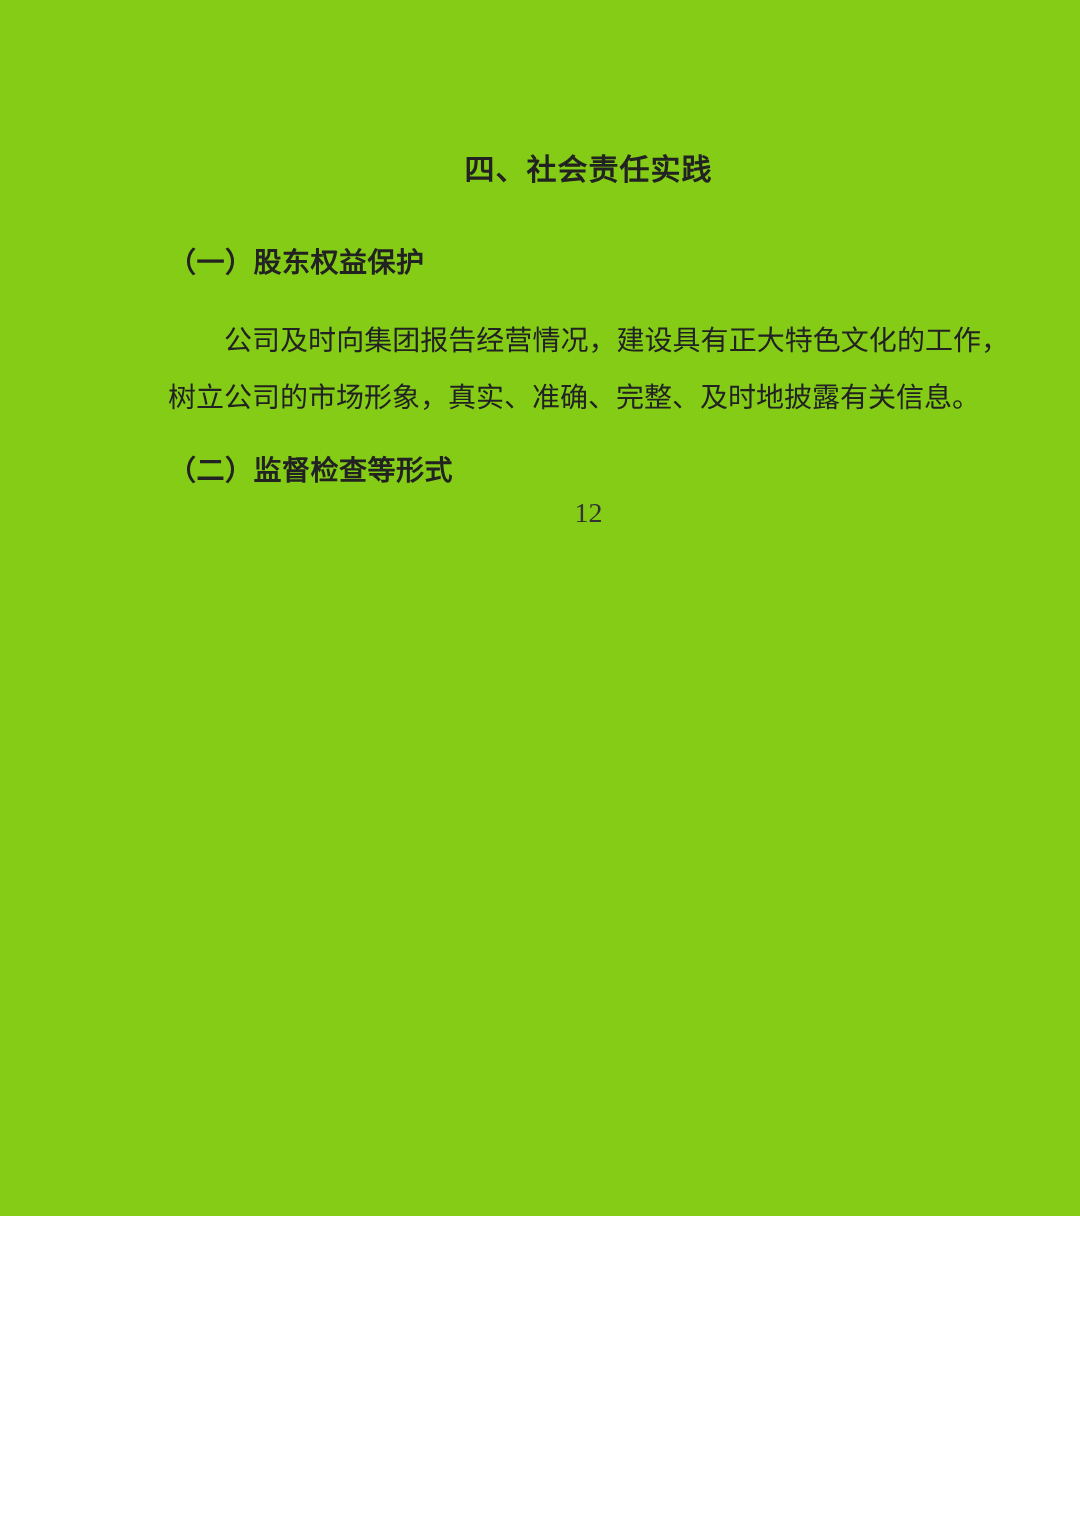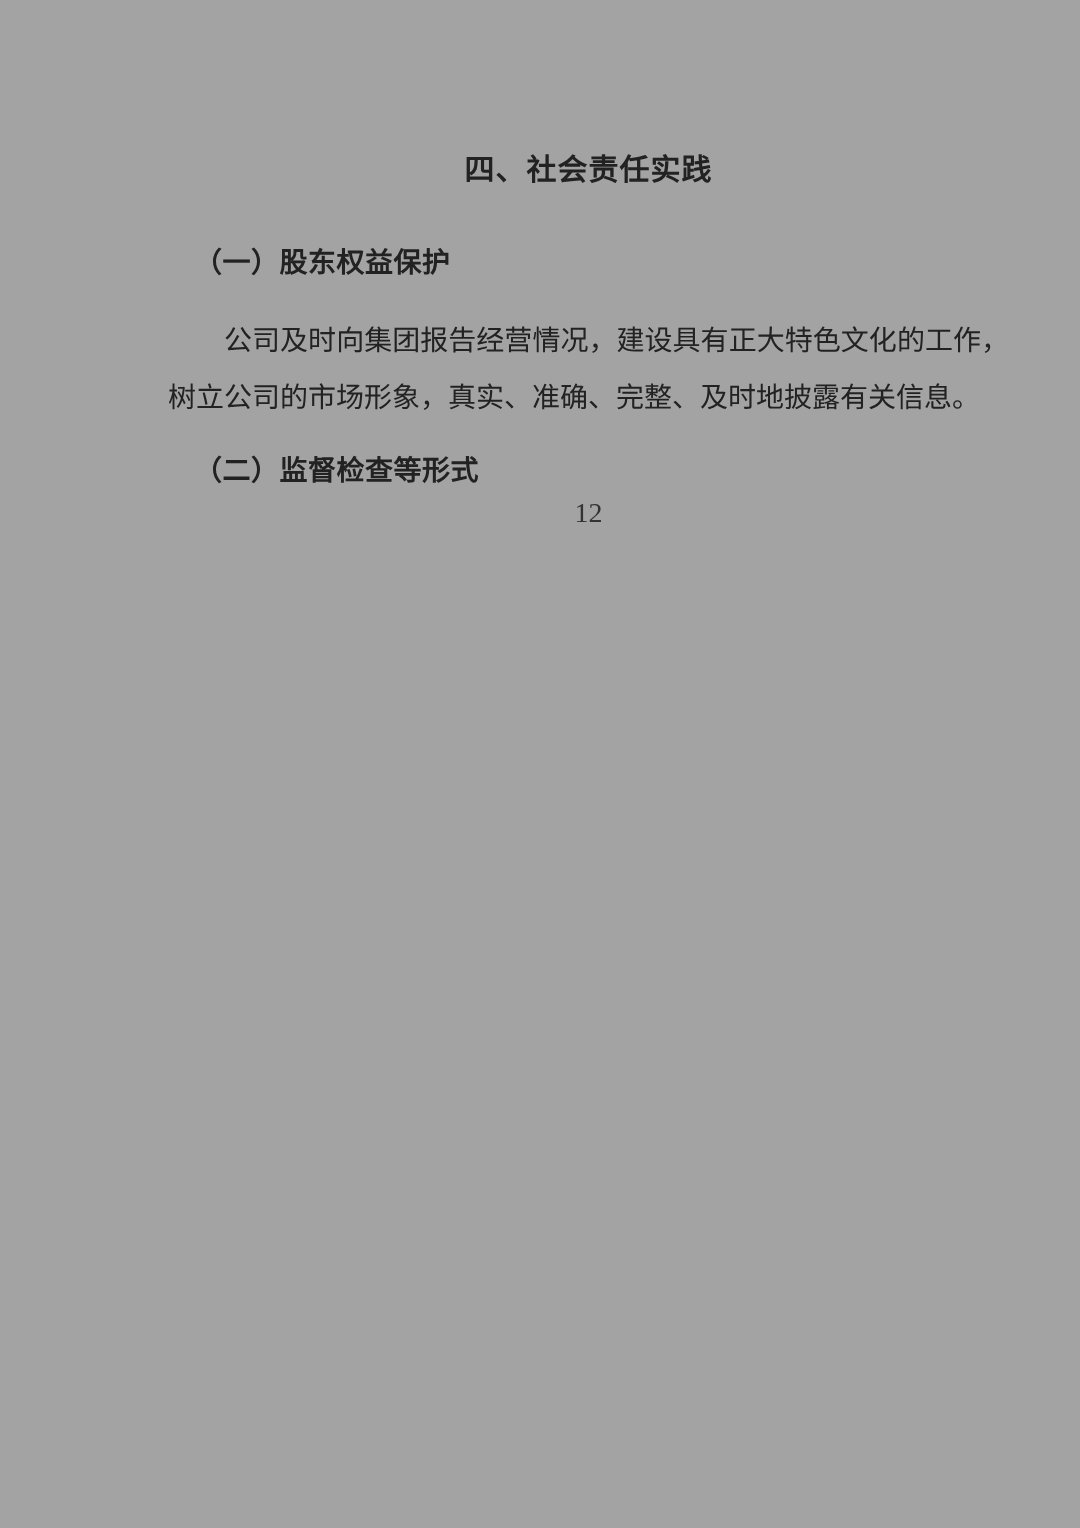--- a/index.html
+++ b/index.html
@@ -11,37 +11,36 @@
     width: 1080px;
     height: 1528px;
     position: relative;
     font-family: "Liberation Serif", "DejaVu Serif", serif;
     color: #222222;
     overflow: hidden;
   }
   .page {
     box-sizing: border-box;
     width: 1080px;
-    height: 1528px;
+    height: 1216px;
     padding: 150px 71px 0 168px;
-    background: #a3a3a3;
+    background: #84cc16;
   }
   .doc-title {
     text-align: center;
     font-size: 30px;
     font-weight: 700;
     line-height: 40px;
     letter-spacing: 1px;
   }
   .sec-heading {
     font-size: 28px;
     font-weight: 700;
     line-height: 38px;
     letter-spacing: 0.5px;
-    margin-left: 26px;
   }
   .sec-heading.first {
     margin-top: 54px;
   }
   .sec-heading.second {
     margin-top: 26px;
   }
   .para {
     font-size: 28px;
     line-height: 57px;

